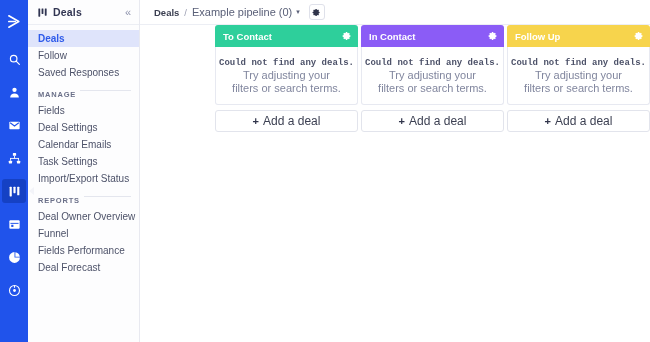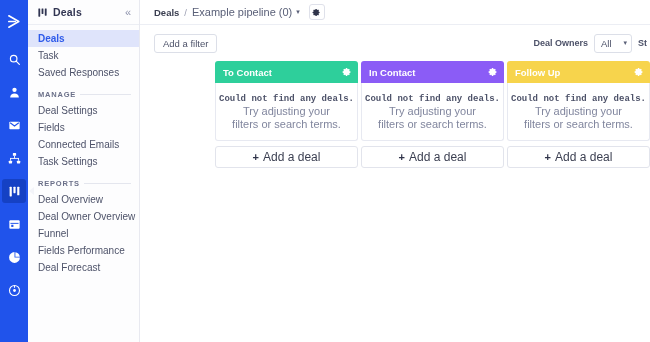--- a/index.html
+++ b/index.html
@@ -50,21 +50,21 @@
   .sb-collapse { font-size:11px; color:#8e93ad; line-height:1; cursor:pointer; }
 
   .sb-body { padding-top:5px; }
   .sb-item {
     height:17px; display:flex; align-items:center;
     padding-left:10px; font-size:10px; color:#4d5269;
     cursor:pointer;
   }
   .sb-item.active { background:#dfe4fb; color:#2f5bea; font-weight:bold; }
   .sb-group {
-    display:flex; align-items:center; gap:4px;
+    display:flex; align-items:flex-start; gap:4px;
     padding:9px 8px 3px 10px;
   }
   .sb-group-label {
     font-size:7.5px; font-weight:bold; letter-spacing:.8px;
     color:#6b7089; white-space:nowrap;
   }
   .sb-group-rule { flex:1; height:1px; background:#e4e6ee; }
 
   
   .main { flex:1; display:flex; flex-direction:column; background:#fff; min-width:0; }
@@ -222,49 +222,49 @@
       </svg>
       <span class="sb-title">Deals</span>
       <span class="sb-collapse">«</span>
     </div>
 
     <div class="sb-body">
       <div class="sb-item active">
         <span>Deals</span>
       </div>
       <div class="sb-item">
-        <span>Task</span>
+        <span>Follow</span>
       </div>
       <div class="sb-item">
         <span>Saved Responses</span>
       </div>
 
       <div class="sb-group">
         <span class="sb-group-label">MANAGE</span>
         <span class="sb-group-rule"></span>
       </div>
       <div class="sb-item">
+        <span>Fields</span>
+      </div>
+      <div class="sb-item">
         <span>Deal Settings</span>
       </div>
       <div class="sb-item">
-        <span>Fields</span>
-      </div>
-      <div class="sb-item">
-        <span>Connected Emails</span>
+        <span>Calendar Emails</span>
       </div>
       <div class="sb-item">
         <span>Task Settings</span>
+      </div>
+      <div class="sb-item">
+        <span>Import/Export Status</span>
       </div>
 
       <div class="sb-group">
         <span class="sb-group-label">REPORTS</span>
         <span class="sb-group-rule"></span>
-      </div>
-      <div class="sb-item">
-        <span>Deal Overview</span>
       </div>
       <div class="sb-item">
         <span>Deal Owner Overview</span>
       </div>
       <div class="sb-item">
         <span>Funnel</span>
       </div>
       <div class="sb-item">
         <span>Fields Performance</span>
       </div>
@@ -284,31 +284,20 @@
       <span class="gear-btn">
         <svg viewBox="0 0 24 24" fill="#30344a">
           <path d="M12 8.2a3.8 3.8 0 1 0 0 7.6 3.8 3.8 0 0 0 0-7.6zm0 6a2.2 2.2 0 1 1 0-4.4 2.2 2.2 0 0 1 0 4.4z"></path>
           <path d="M20.3 13.6l-.1-1.6.1-1.6-2.1-.5-.7-1.6 1.2-1.8-2.3-2.3-1.8 1.2-1.6-.7-.5-2.1h-3.2l-.5 2.1-1.6.7L5.4 4.2 3.1 6.5l1.2 1.8-.7 1.6-2.1.5v3.2l2.1.5.7 1.6-1.2 1.8 2.3 2.3 1.8-1.2 1.6.7.5 2.1h3.2l.5-2.1 1.6-.7 1.8 1.2 2.3-2.3-1.2-1.8.7-1.6z"></path>
         </svg>
       </span>
     </div>
 
     <div class="board-wrap">
 
-      <div class="toolbar">
-        <button class="btn-outline">Add a filter</button>
-        <div class="toolbar-right">
-          <span class="tb-label">Deal Owners</span>
-          <span class="sel">
-            <span class="sel-val">All</span>
-            <span class="sel-caret">▾</span>
-          </span>
-          <span class="tb-clip">St</span>
-        </div>
-      </div>
 
       <div class="cols">
 
         <div class="col">
           <div class="col-head" style="background:#2ecf9b">
             <span class="col-title">To Contact</span>
             <svg class="col-gear" viewBox="0 0 24 24" fill="#ffffff">
               <path d="M12 8.2a3.8 3.8 0 1 0 0 7.6 3.8 3.8 0 0 0 0-7.6zm0 6a2.2 2.2 0 1 1 0-4.4 2.2 2.2 0 0 1 0 4.4z"></path>
               <path d="M20.3 13.6l-.1-1.6.1-1.6-2.1-.5-.7-1.6 1.2-1.8-2.3-2.3-1.8 1.2-1.6-.7-.5-2.1h-3.2l-.5 2.1-1.6.7L5.4 4.2 3.1 6.5l1.2 1.8-.7 1.6-2.1.5v3.2l2.1.5.7 1.6-1.2 1.8 2.3 2.3 1.8-1.2 1.6.7.5 2.1h3.2l.5-2.1 1.6-.7 1.8 1.2 2.3-2.3-1.2-1.8.7-1.6z"></path>
             </svg>

